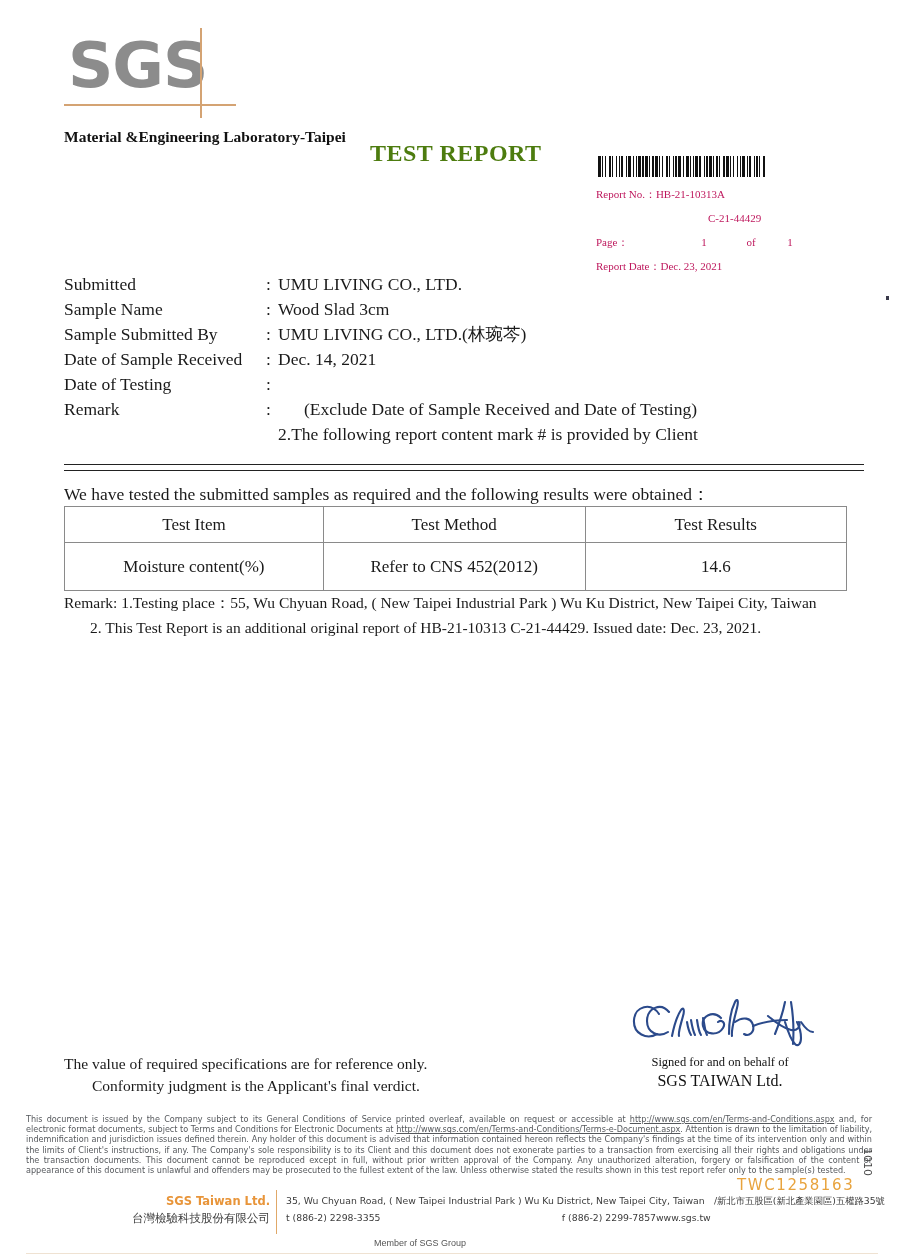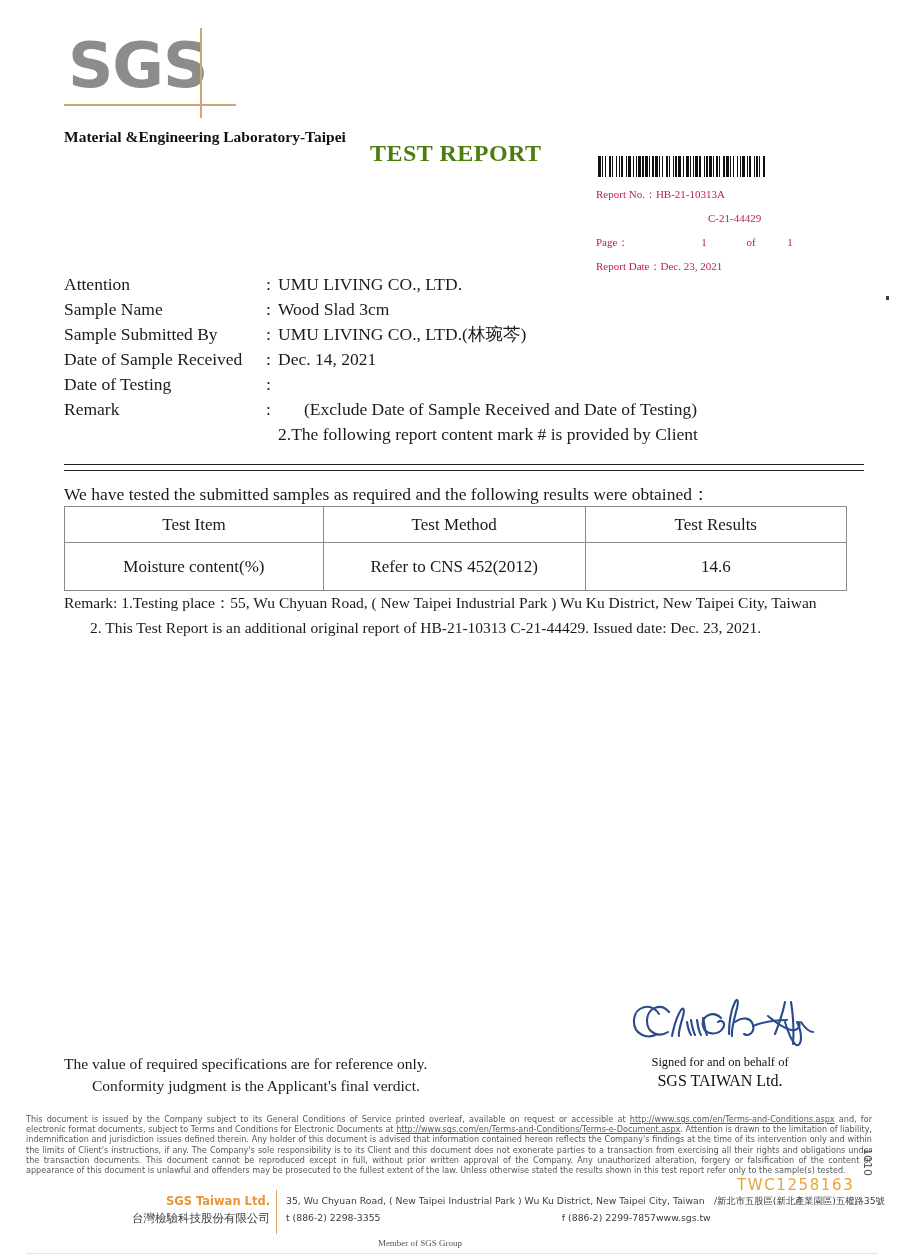--- a/index.html
+++ b/index.html
@@ -312,21 +312,21 @@
   }
   .fc-tel { width: 170px; }
   .fc-fax { width: 200px; text-align: right; }
   .fc-web { }
   .footer-member {
     position: absolute;
     left: 0;
     top: 48px;
     width: 840px;
     text-align: center;
-    font-family: Liberation Serif, serif;
+    font-family: Liberation Sans, sans-serif;
     font-size: 9px;
     color: #555;
   }
   .footer-rule {
     position: absolute;
     left: 26px;
     top: 63px;
     width: 852px;
     height: 1px;
     background: #efe2d2;
@@ -472,21 +472,21 @@
     <span class="mlabel">Report Date：</span>
     <span class="mval">Dec. 23, 2021</span>
   </div>
 </div>
 
 <div class="speck"></div>
 
 <div class="info-block">
 
   <div class="info-row">
-    <span class="info-label">Attention</span>
+    <span class="info-label">Submitted</span>
     <span class="info-sep">:</span>
     <span class="info-value">UMU LIVING CO., LTD.</span>
   </div>
 
   <div class="info-row">
     <span class="info-label">Sample Name</span>
     <span class="info-sep">:</span>
     <span class="info-value">Wood Slad 3cm</span>
   </div>
 

